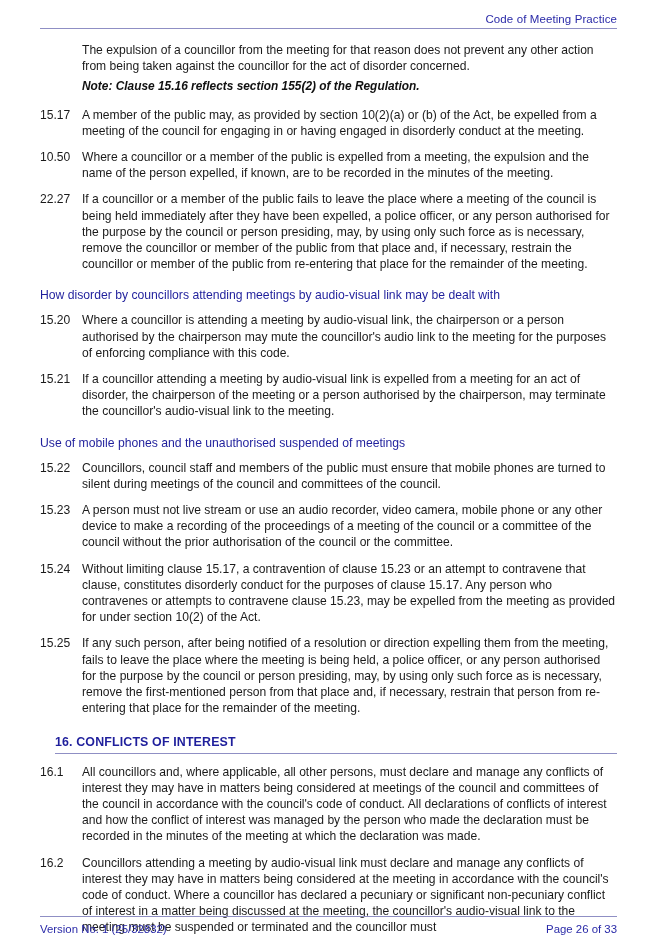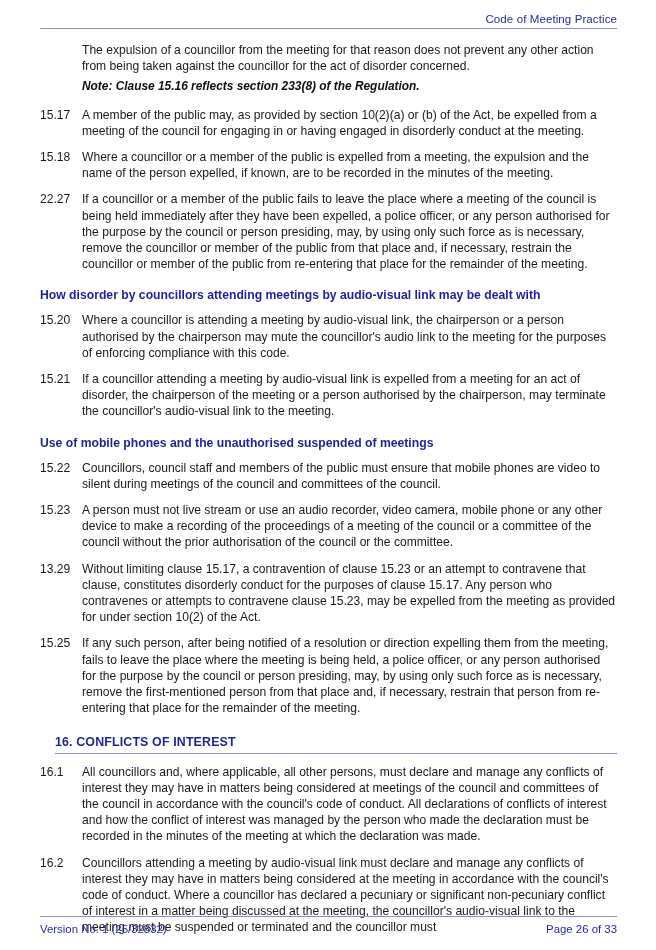--- a/index.html
+++ b/index.html
@@ -84,21 +84,21 @@
   }
   .clause-text {
     flex: 1 1 auto;
   }
 
   
   .sub-heading {
     margin: 16px 0 9px 0;
     font-size: 12.2px;
     line-height: 15px;
-    font-weight: bold;
+    font-weight: normal;
     color: #1f1f9c;
   }
 
   
   .section-heading {
     margin: 18px 0 10px 15px;
   }
   .section-heading-text {
     font-size: 12.4px;
     line-height: 15px;
@@ -142,28 +142,28 @@
 
   <div class="page-header">
     <div class="header-title">Code of Meeting Practice</div>
     <div class="header-rule"></div>
   </div>
 
   <div class="content">
 
     <p class="plain-para">The expulsion of a councillor from the meeting for that reason does not prevent any other action from being taken against the councillor for the act of disorder concerned.</p>
 
-    <p class="note-para">Note: Clause 15.16 reflects section 233(8) of the Regulation.</p>
+    <p class="note-para">Note: Clause 15.16 reflects section 155(2) of the Regulation.</p>
 
     <div class="clause">
       <div class="clause-num">15.17</div>
       <div class="clause-text">A member of the public may, as provided by section 10(2)(a) or (b) of the Act, be expelled from a meeting of the council for engaging in or having engaged in disorderly conduct at the meeting.</div>
     </div>
     <div class="clause">
-      <div class="clause-num">15.18</div>
+      <div class="clause-num">10.50</div>
       <div class="clause-text">Where a councillor or a member of the public is expelled from a meeting, the expulsion and the name of the person expelled, if known, are to be recorded in the minutes of the meeting.</div>
     </div>
     <div class="clause">
       <div class="clause-num">22.27</div>
       <div class="clause-text">If a councillor or a member of the public fails to leave the place where a meeting of the council is being held immediately after they have been expelled, a police officer, or any person authorised for the purpose by the council or person presiding, may, by using only such force as is necessary, remove the councillor or member of the public from that place and, if necessary, restrain the councillor or member of the public from re-entering that place for the remainder of the meeting.</div>
     </div>
 
     <div class="sub-heading">How disorder by councillors attending meetings by audio-visual link may be dealt with</div>
 
     <div class="clause">
@@ -172,28 +172,28 @@
     </div>
     <div class="clause">
       <div class="clause-num">15.21</div>
       <div class="clause-text">If a councillor attending a meeting by audio-visual link is expelled from a meeting for an act of disorder, the chairperson of the meeting or a person authorised by the chairperson, may terminate the councillor's audio-visual link to the meeting.</div>
     </div>
 
     <div class="sub-heading">Use of mobile phones and the unauthorised suspended of meetings</div>
 
     <div class="clause">
       <div class="clause-num">15.22</div>
-      <div class="clause-text">Councillors, council staff and members of the public must ensure that mobile phones are video to silent during meetings of the council and committees of the council.</div>
+      <div class="clause-text">Councillors, council staff and members of the public must ensure that mobile phones are turned to silent during meetings of the council and committees of the council.</div>
     </div>
     <div class="clause">
       <div class="clause-num">15.23</div>
       <div class="clause-text">A person must not live stream or use an audio recorder, video camera, mobile phone or any other device to make a recording of the proceedings of a meeting of the council or a committee of the council without the prior authorisation of the council or the committee.</div>
     </div>
     <div class="clause">
-      <div class="clause-num">13.29</div>
+      <div class="clause-num">15.24</div>
       <div class="clause-text">Without limiting clause 15.17, a contravention of clause 15.23 or an attempt to contravene that clause, constitutes disorderly conduct for the purposes of clause 15.17. Any person who contravenes or attempts to contravene clause 15.23, may be expelled from the meeting as provided for under section 10(2) of the Act.</div>
     </div>
     <div class="clause">
       <div class="clause-num">15.25</div>
       <div class="clause-text">If any such person, after being notified of a resolution or direction expelling them from the meeting, fails to leave the place where the meeting is being held, a police officer, or any person authorised for the purpose by the council or person presiding, may, by using only such force as is necessary, remove the first-mentioned person from that place and, if necessary, restrain that person from re-entering that place for the remainder of the meeting.</div>
     </div>
 
     <div class="section-heading">
       <div class="section-heading-text">16. CONFLICTS OF INTEREST</div>
       <div class="section-heading-rule"></div>

